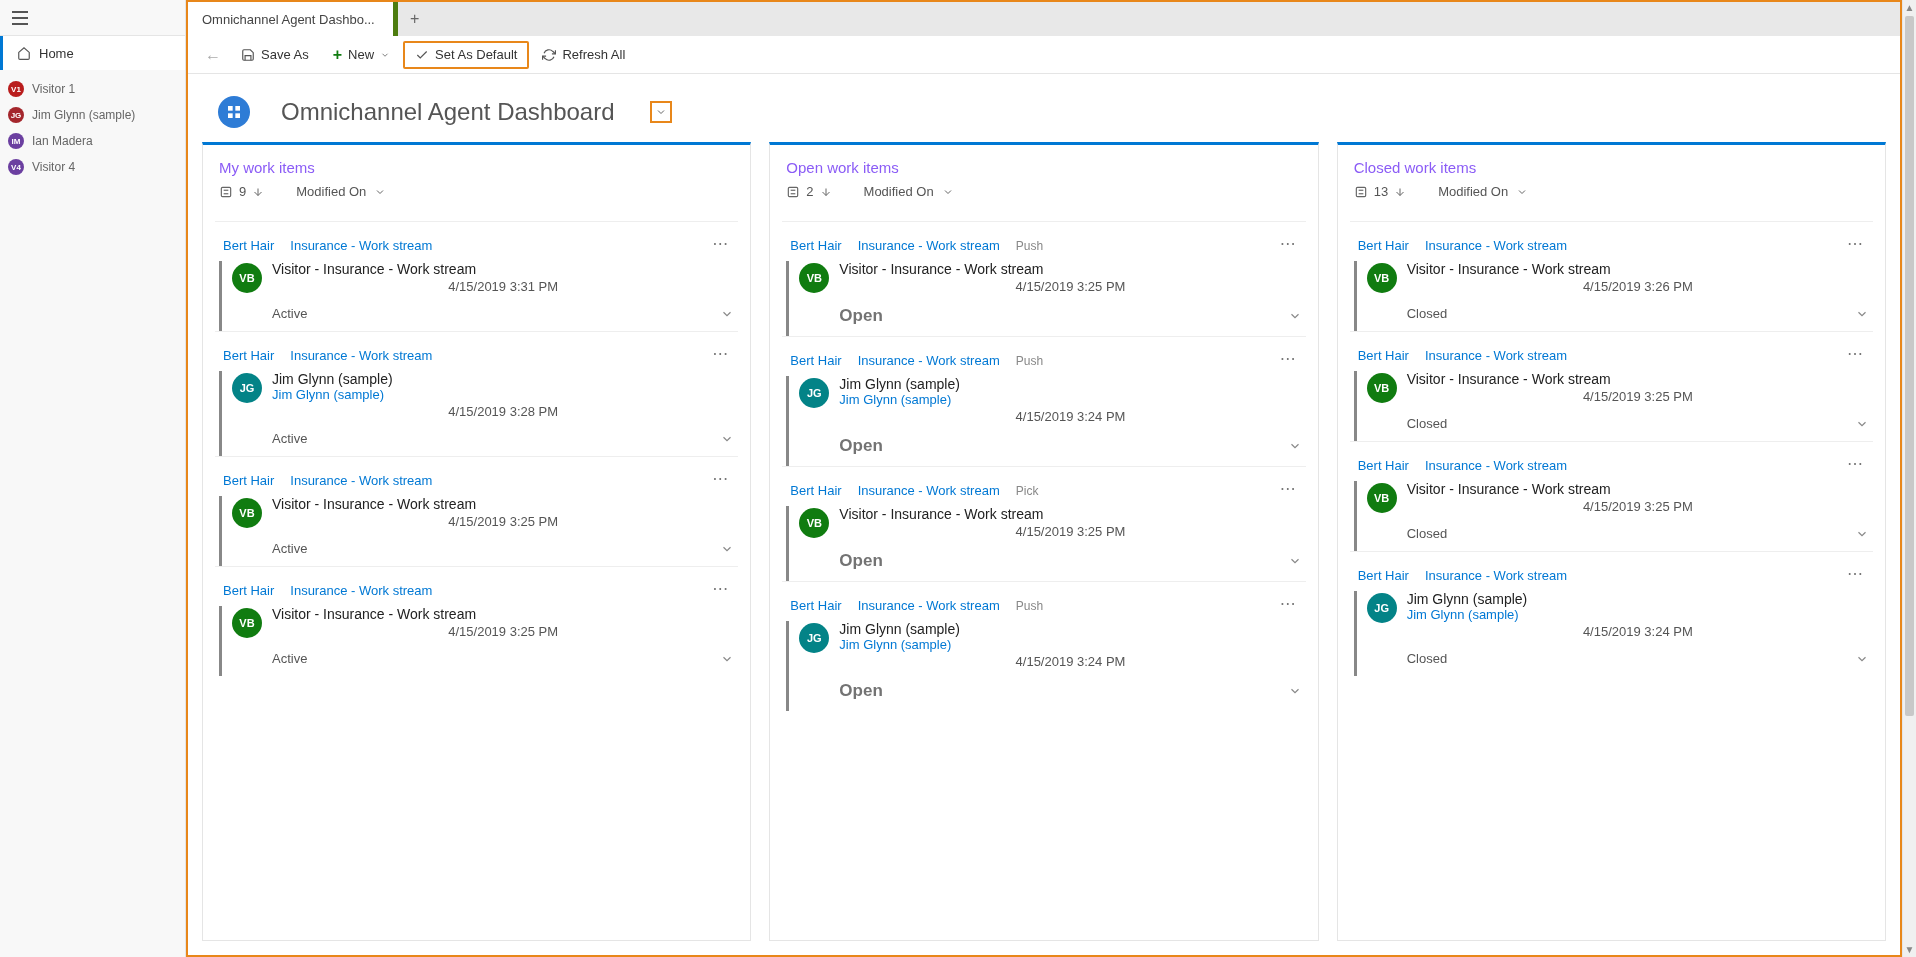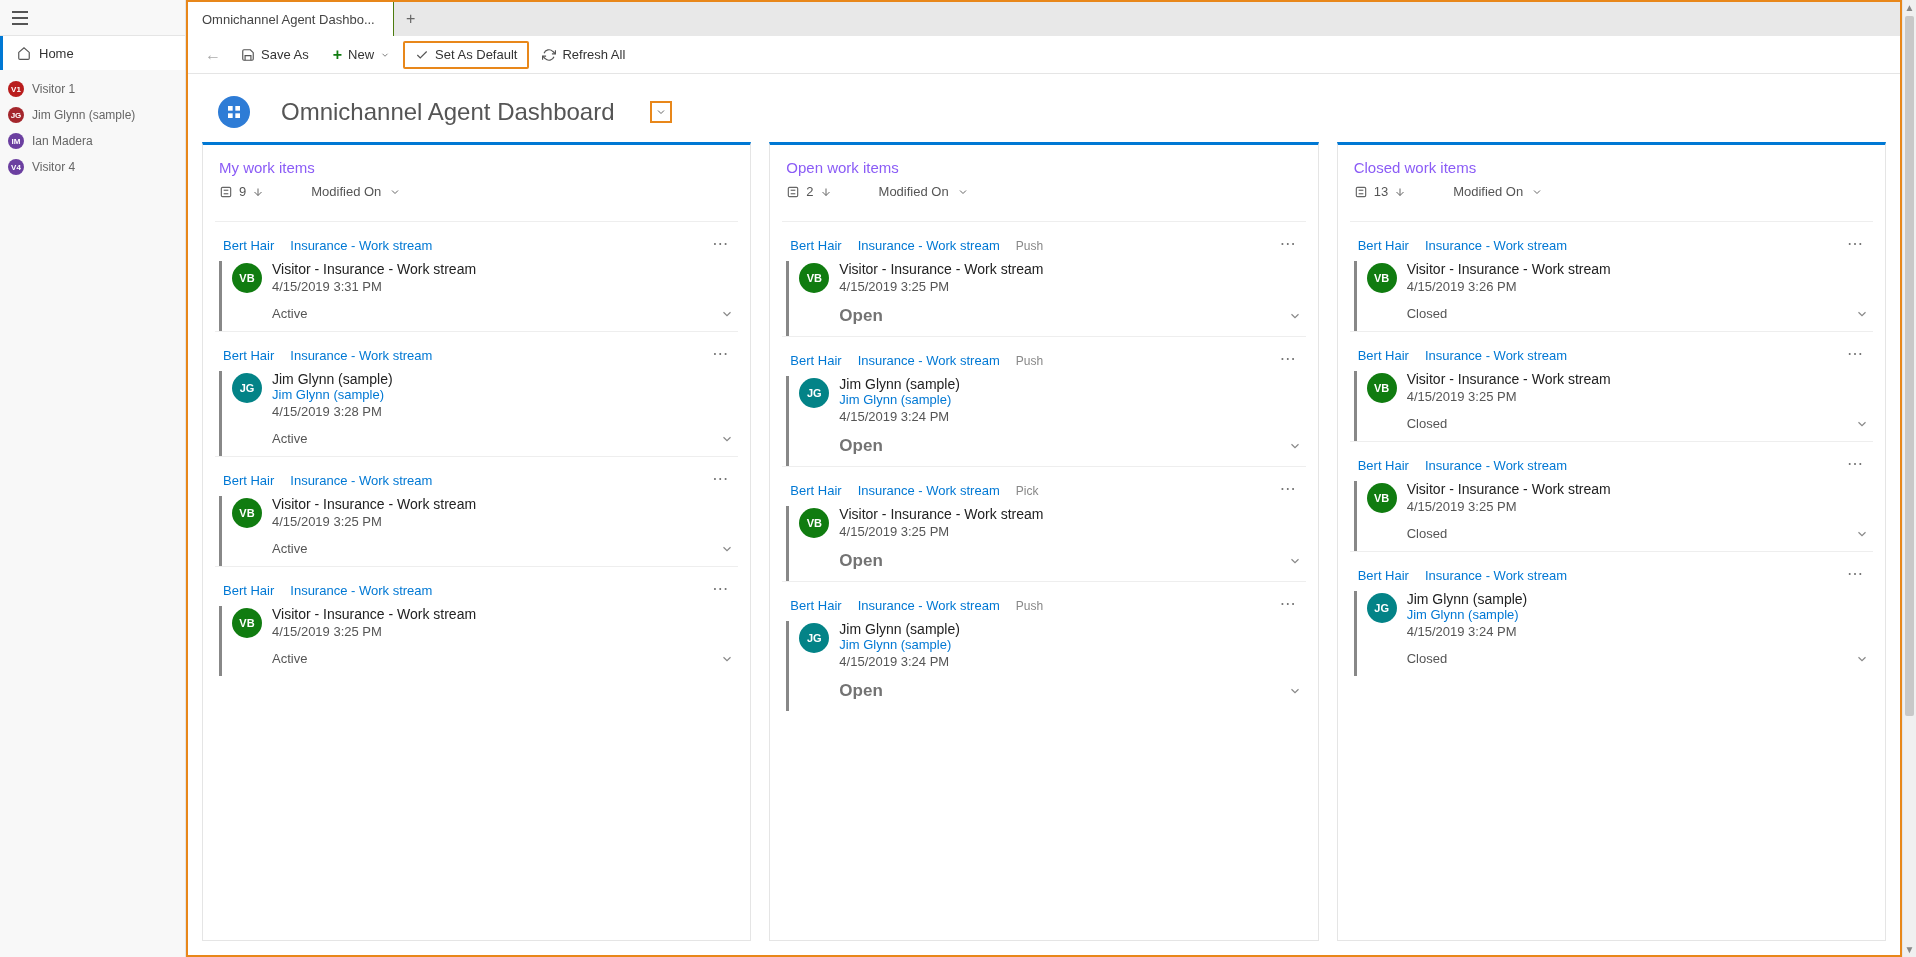--- a/index.html
+++ b/index.html
@@ -13,51 +13,51 @@
 .sidebar-list { padding: 6px 0; }
 .sidebar-item { height: 26px; display: flex; align-items: center; padding: 0 8px; gap: 8px; cursor: pointer; font-size: 12px; color: #666; }
 .avatar { width: 16px; height: 16px; border-radius: 50%; display: flex; align-items: center; justify-content: center; font-size: 8px; font-weight: 600; color: #fff; flex-shrink: 0; }
 .av-orange { background: #b91c1c; }
 .av-red { background: #a4262c; }
 .av-purple { background: #6b3fa0; }
 .av-green { background: #107c10; }
 .av-teal { background: #038387; }
 .main { flex: 1; display: flex; flex-direction: column; border: 2px solid #e8871a; position: relative; }
 .tabbar { height: 34px; background: #e8e8e8; display: flex; align-items: flex-end; }
-.tab { height: 34px; background: #fff; padding: 0 18px 0 14px; display: flex; align-items: center; font-size: 13px; color: #444; min-width: 200px; border-right: 1px solid #4d7c0f; }
+.tab { height: 34px; background: #fff; padding: 0 18px 0 14px; display: flex; align-items: center; font-size: 13px; color: #444; min-width: 200px; border-right: 5px solid #4d7c0f; }
 .tab-plus { width: 34px; height: 34px; display: flex; align-items: center; justify-content: center; color: #666; cursor: pointer; font-size: 16px; }
 .toolbar { height: 38px; border-bottom: 1px solid #e5e5e5; display: flex; align-items: center; padding: 0 10px; gap: 2px; background: #fff; }
 .tb-btn { height: 28px; padding: 0 10px; display: flex; align-items: center; gap: 6px; cursor: pointer; font-size: 13px; color: #333; border: 1px solid transparent; border-radius: 2px; }
 .tb-btn.highlighted { border: 2px solid #e8871a; }
 .tb-back { color: #aaa; font-size: 16px; padding: 0 6px; }
 .page-header { padding: 22px 30px 14px; display: flex; align-items: center; gap: 31px; }
 .header-badge { width: 32px; height: 32px; border-radius: 50%; background: #2e7cd6; display: flex; align-items: center; justify-content: center; color: #fff; }
 .page-title { font-size: 24px; font-weight: 400; color: #555; }
 .title-dd { width: 22px; height: 22px; border: 2px solid #e8871a; display: flex; align-items: center; justify-content: center; cursor: pointer; margin-left: 4px; }
 .columns { display: flex; gap: 18px; padding: 0 14px 14px; flex: 1; overflow: hidden; }
 .col { flex: 1; background: #fff; border: 1px solid #e5e5e5; border-top: 3px solid #0078d4; display: flex; flex-direction: column; overflow: hidden; }
 .col-head { padding: 14px 16px 4px; }
 .col-title { color: #8b5cf6; font-size: 15px; margin-bottom: 4px; }
 .col-meta { display: flex; align-items: center; gap: 14px; font-size: 13px; color: #555; padding: 4px 0 10px; }
 .col-meta .count { display: flex; align-items: center; gap: 6px; }
-.col-meta .sort { display: flex; align-items: center; gap: 8px; cursor: pointer; margin-left: 33px;}
+.col-meta .sort { display: flex; align-items: center; gap: 8px; cursor: pointer; margin-left: 18px;}
 .cards { flex: 1; overflow-y: auto; padding: 0 12px 12px; }
 .card { border-top: 1px solid #eee; padding: 12px 0 0 0; position: relative; }
 .card:first-child { border-top: 1px solid #eee; margin-top: 8px; }
 .card-top { display: flex; gap: 16px; font-size: 13px; padding: 0 4px 8px 8px; align-items: flex-end; }
 .card-top a { color: #0078d4; text-decoration: none; cursor: pointer; }
 .card-top .badge { color: #888; font-size: 12px; }
 .card-top .more { margin-left: auto; color: #777; cursor: pointer; font-size: 16px; letter-spacing: 2px; padding-right: 4px;}
 .card-body { display: flex; gap: 10px; padding: 0 4px 0 4px; }
 .card-bar { width: 3px; background: #888; align-self: stretch; }
 .card-av { width: 30px; height: 30px; border-radius: 50%; display: flex; align-items: center; justify-content: center; font-size: 11px; font-weight: 700; color: #fff; margin-top: 2px; flex-shrink: 0; }
 .card-info { flex: 1; }
 .card-name { font-size: 14px; color: #222; }
 .card-sub { font-size: 13px; color: #0078d4; cursor: pointer; }
-.card-date { font-size: 13px; color: #555; margin-top: 2px; }
+.card-date { font-size: 13px; color: #555; margin-top: 2px; text-align: center; }
 .card-status { font-size: 13px; color: #555; margin-top: 12px; display: flex; justify-content: space-between; align-items: center; padding-bottom: 10px; }
 .card-status.open-st { font-size: 17px; color: #737373; font-weight: bold; }
 .chev { color: #888; cursor: pointer; }
 svg { display: block; }
 .scrollbar-fake { width: 14px; background: #f0f0f0; border-left: 1px solid #e5e5e5; position: relative;}
 .scroll-thumb { position: absolute; left: 2px; right: 2px; background: #c8c8c8; border-radius: 2px;}
 .scroll-arrow { position: absolute; left:0; right:0; text-align:center; color:#888; font-size:10px;}
 </style>
 </head>
 <body>

